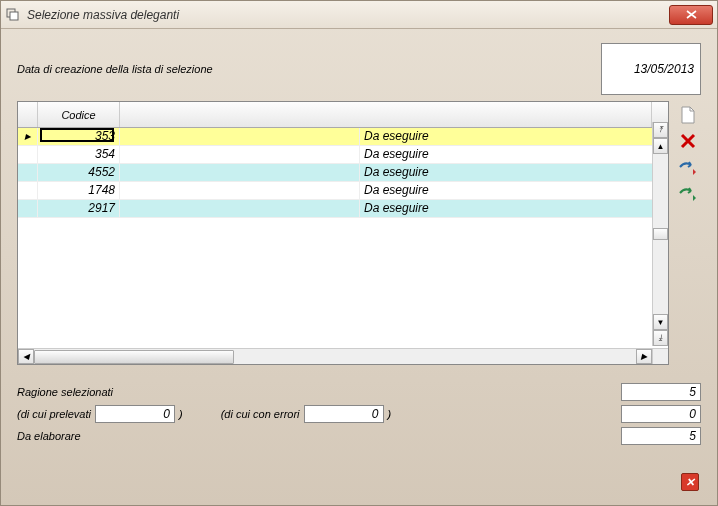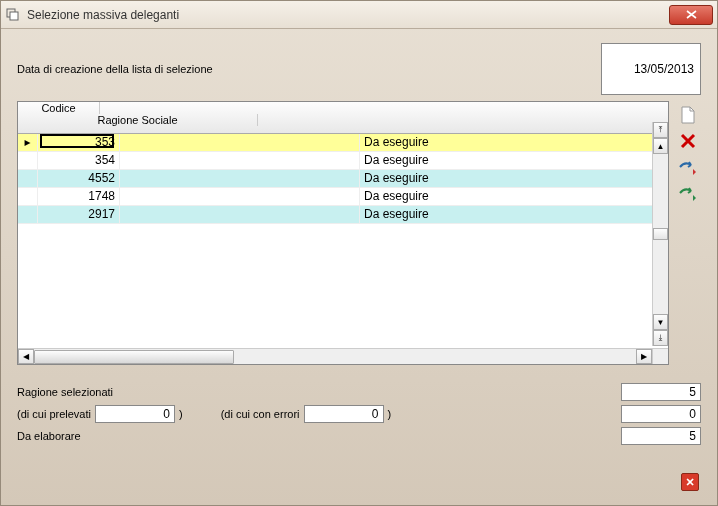--- a/index.html
+++ b/index.html
@@ -1,27 +1,27 @@
 <!DOCTYPE html>
 <html><head>
 <meta charset="utf-8">
 <style>
 * { box-sizing: border-box; margin: 0; padding: 0; }
 body { font-family: Tahoma, Arial, sans-serif; font-size: 11px; background: #d4c8b8; width: 718px; height: 506px; overflow: hidden; }
-.outer-frame { width: 718px; height: 506px; background: linear-gradient(to bottom, #e8e0d4, #d4c8b8); border: 1px solid #968a7a; position: relative; }
+.outer-frame { width: 718px; height: 506px; background: linear-gradient(to bottom, #e8e0d4, #d4c8b8); border: 1px solid #968a7a; position: relative; font-style: italic; }
 .titlebar { height: 28px; background: linear-gradient(to bottom, #f5f0e8, #e8e0d4); border-bottom: 1px solid #b8ac9c; display: flex; align-items: center; padding: 0 4px; }
 .titlebar-icon { width: 16px; height: 16px; margin-right: 6px; display: inline-flex; align-items: center; justify-content: center; }
 .titlebar-text { flex: 1; font-size: 12px; color: #333; }
 .close-btn { width: 44px; height: 20px; background: linear-gradient(to bottom, #e67a6a, #c83c2c); border: 1px solid #8a2818; border-radius: 3px; display: flex; align-items: center; justify-content: center; color: #fff; cursor: pointer; }
 .content { padding: 14px 16px; }
 .top-row { display: flex; justify-content: space-between; align-items: center; margin-bottom: 6px; }
 .date-box { background: #fff; border: 1px solid #888; padding: 18px 6px; width: 100px; text-align: right; font-size: 12px; }
 .main-row { display: flex; gap: 6px; }
 .grid-wrap { flex: 1; border: 1px solid #888; background: #fff; position: relative; height: 264px; }
-.grid-head { display: flex; background: linear-gradient(to bottom, #fdfdfd, #e8e8e8); border-bottom: 1px solid #aaa; height: 32px; flex-direction: column; }
+.grid-head { display: flex; background: linear-gradient(to bottom, #fdfdfd, #e8e8e8); border-bottom: 1px solid #aaa; height: 26px; }
 .gh-cell { border-right: 1px solid #ccc; display: flex; align-items: center; justify-content: center; font-size: 11px; }
 .gh-sel { width: 20px; }
 .gh-cod { width: 82px; }
 .gh-rag { width: 240px; }
 .gh-stat { flex: 1; }
 .gh-scroll { width: 16px; border-right: none; }
 .grid-body { position: relative; height: 226px; overflow: hidden; }
 .grid-rows { }
 .gr-row { display: flex; height: 18px; border-bottom: 1px solid #eee; }
 .gr-row.sel { background: #ffff99; }
@@ -78,21 +78,20 @@
     <div class="top-row">
       <span>Data di creazione della lista di selezione</span>
       <div class="date-box">13/05/2013</div>
     </div>
 
     <div class="main-row">
       <div class="grid-wrap">
         <div class="grid-head">
           <div class="gh-cell gh-sel"></div>
           <div class="gh-cell gh-cod">Codice</div>
-          <div class="gh-cell gh-rag">Ragione Sociale</div>
           <div class="gh-cell gh-stat"></div>
           <div class="gh-cell gh-scroll"></div>
         </div>
 
         <div class="grid-body">
           <div class="grid-rows">
             <div class="gr-row sel">
               <div class="gr-cell gc-sel"><span class="row-ptr">▸</span></div>
               <div class="gr-cell gc-cod" style="position:relative;">
                   <span style="position:absolute; right:4px; top:1px; z-index:2;">353</span>

